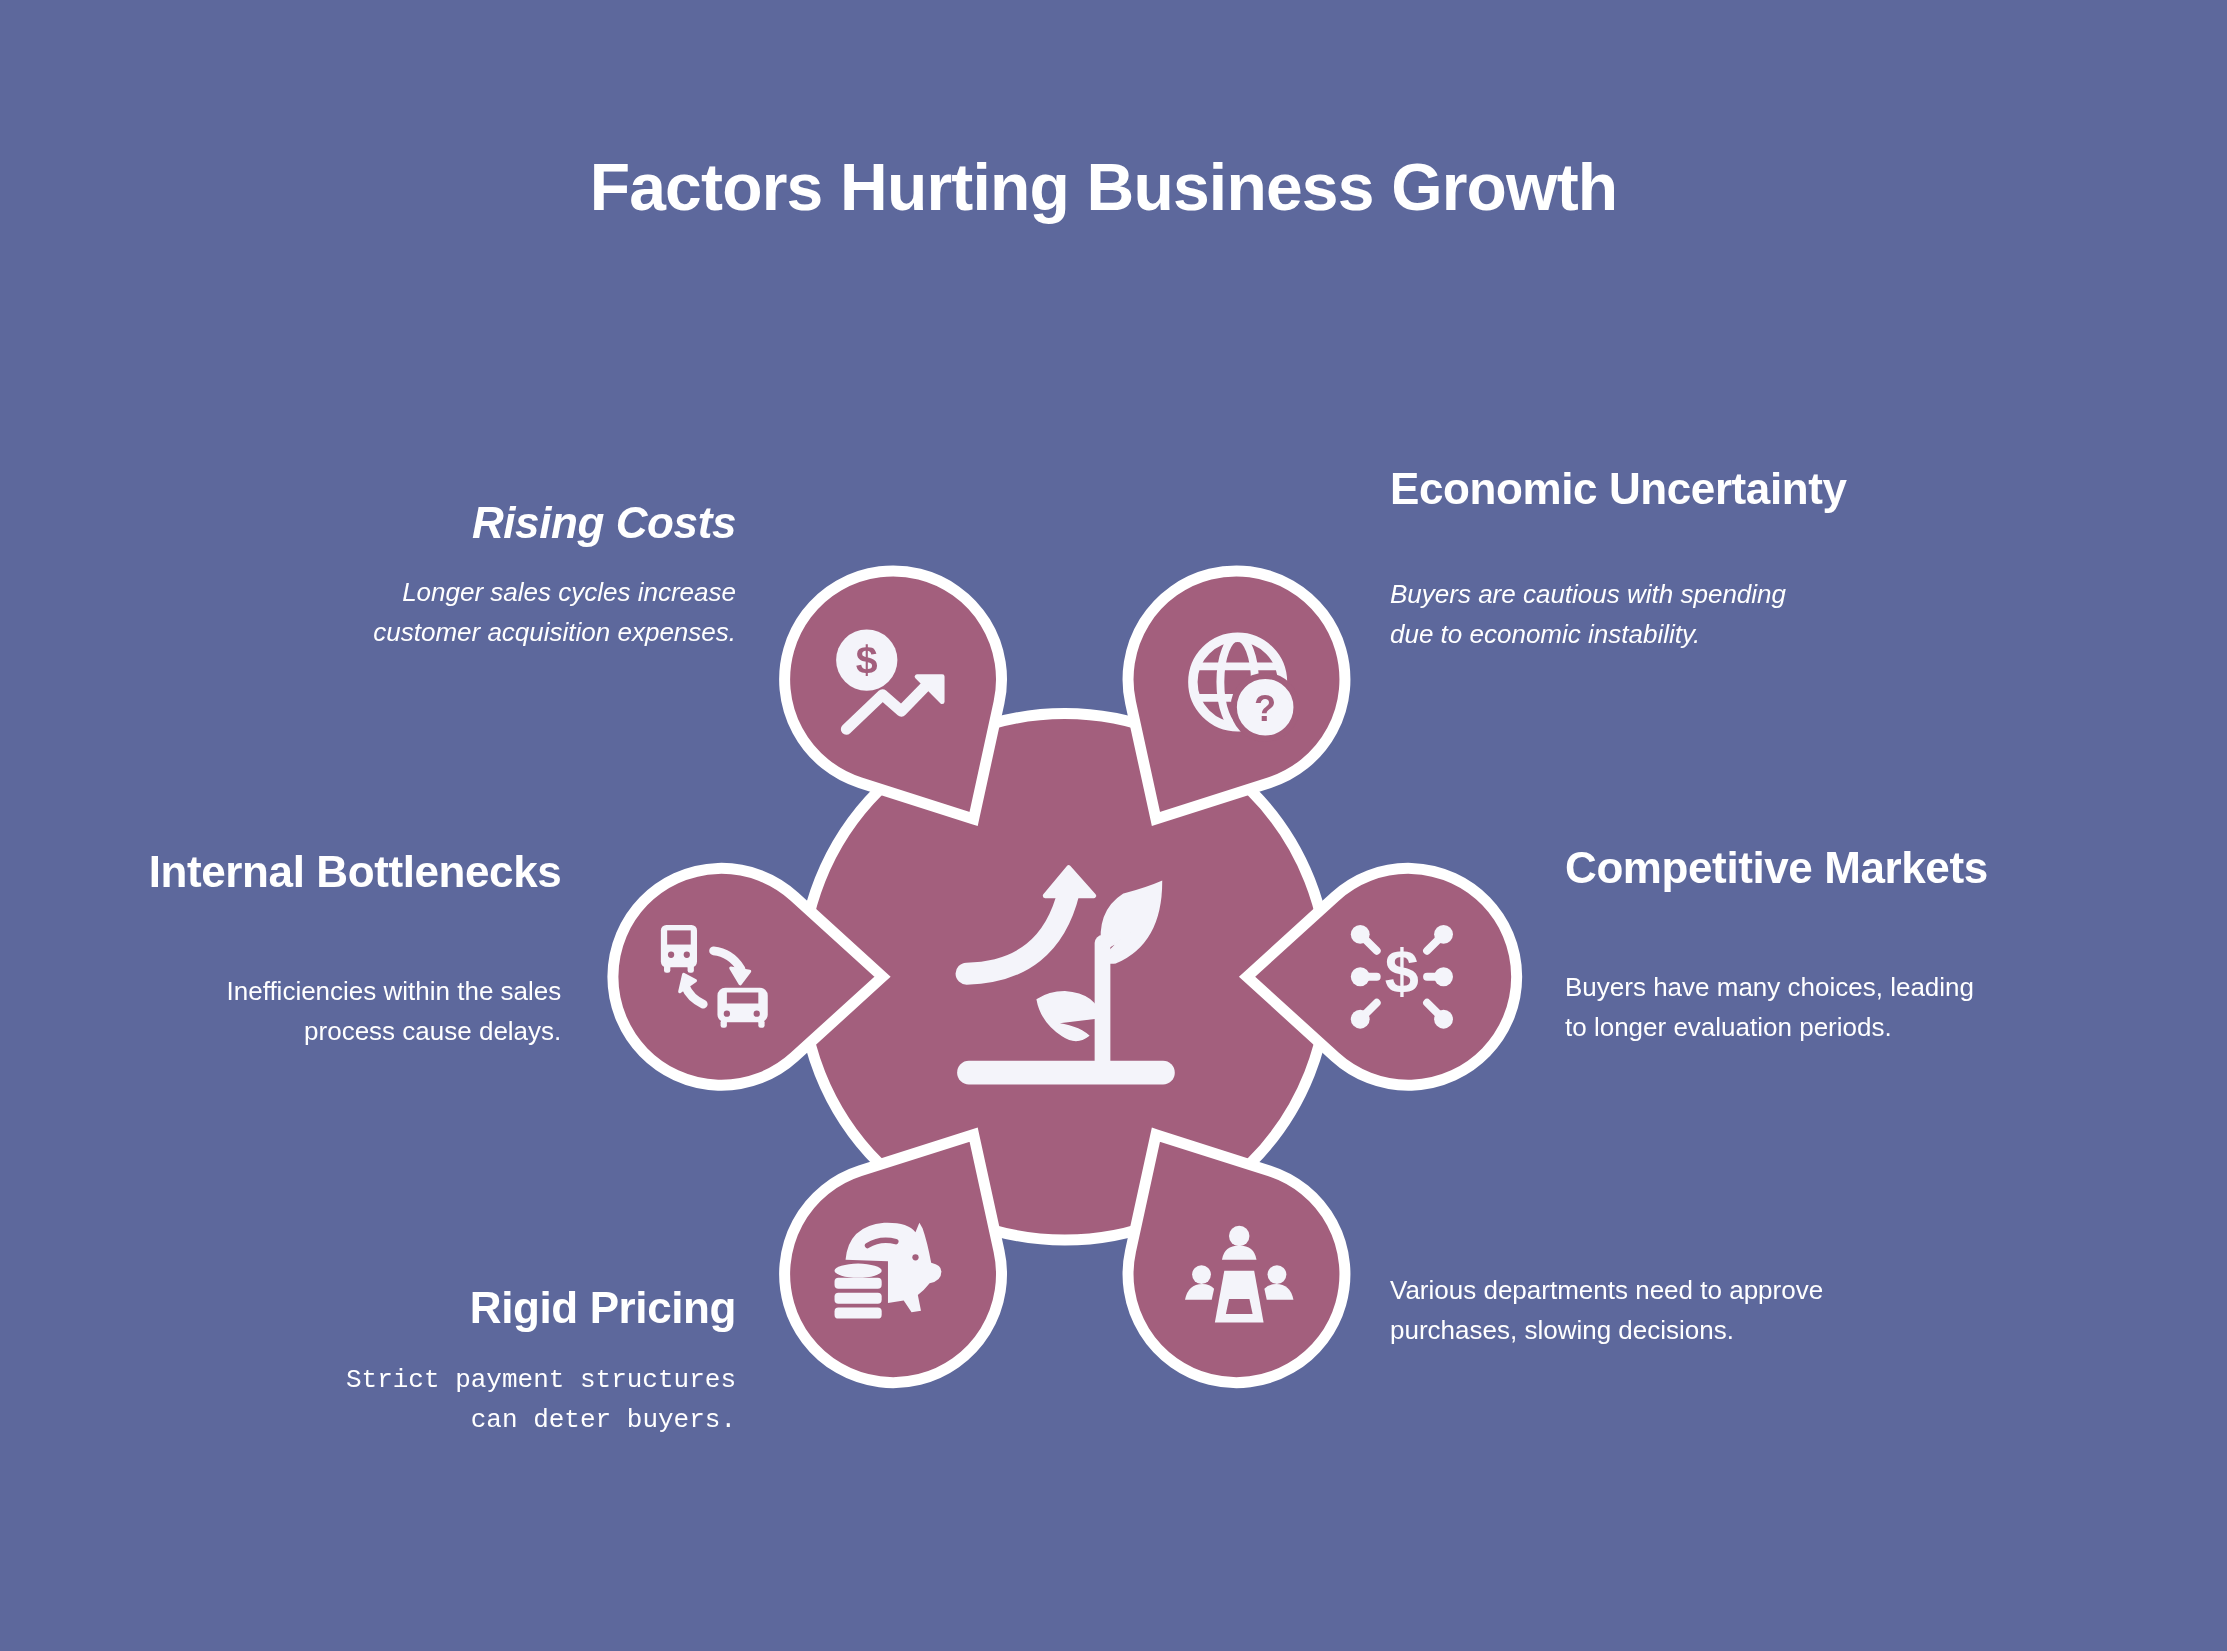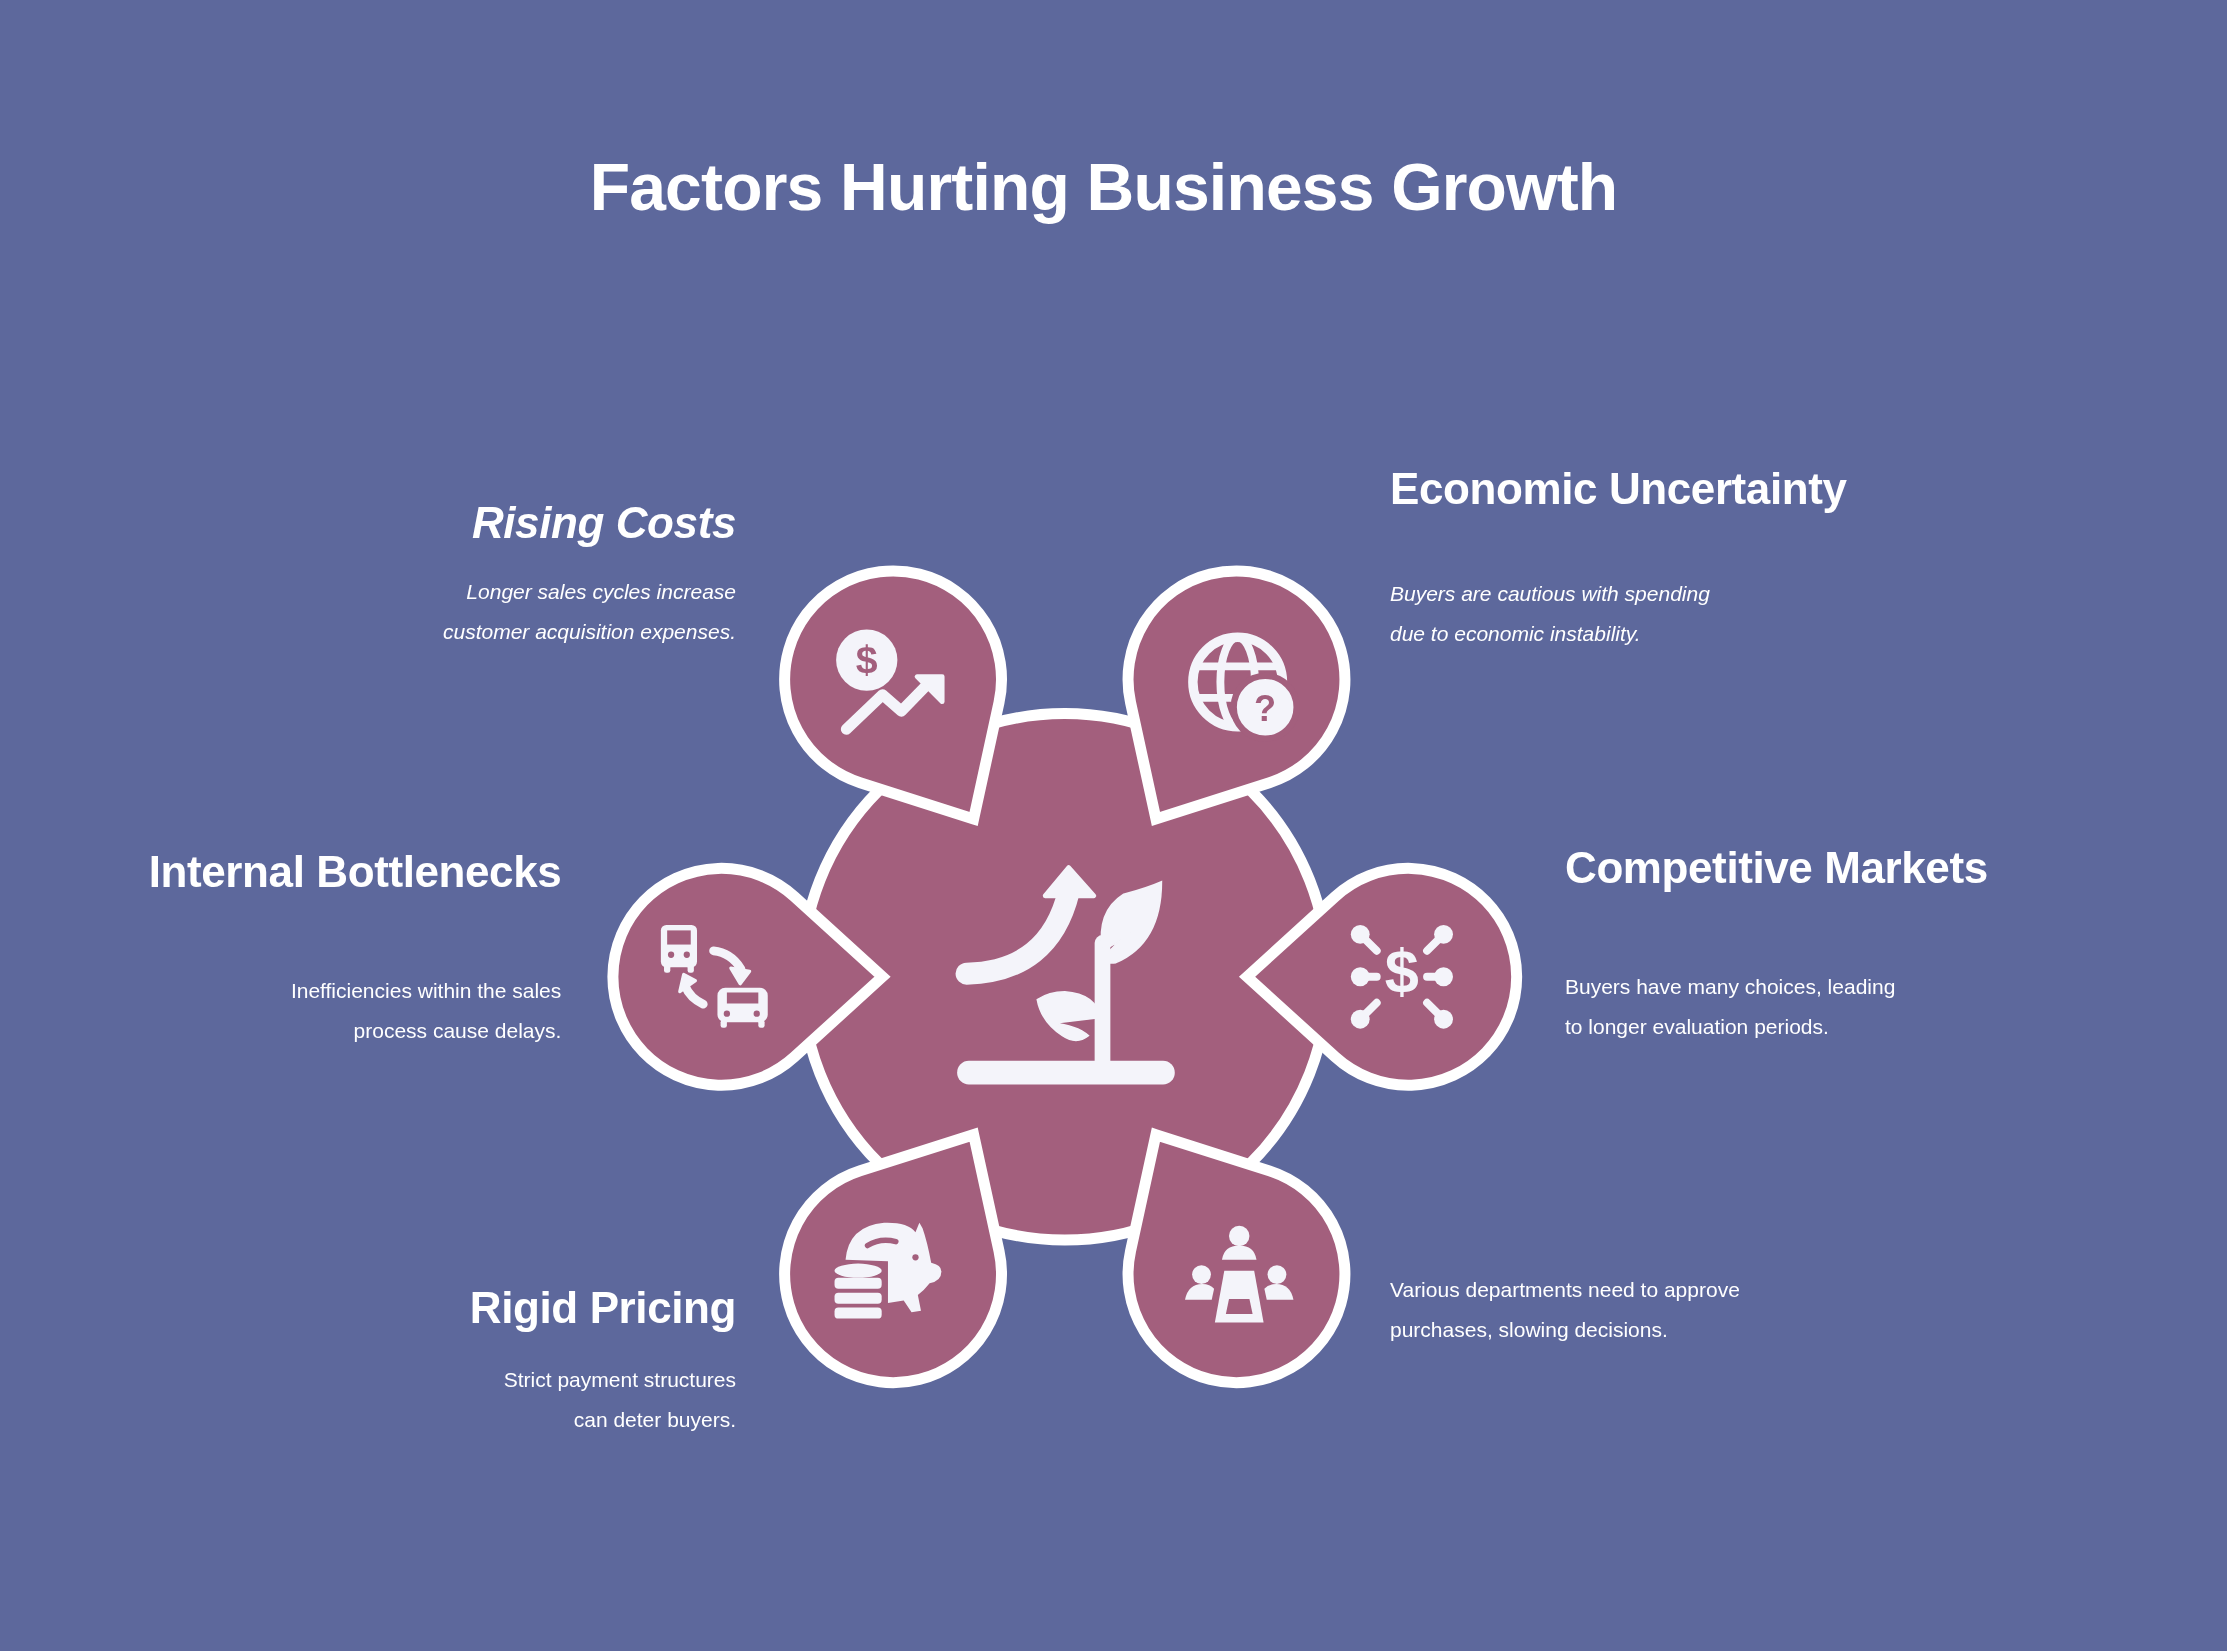--- a/index.html
+++ b/index.html
@@ -17,21 +17,21 @@
     color:#ffffff; white-space:nowrap;
   }
   .factor { position:absolute; width:566px; }
   .factor.left { text-align:right; }
   .factor.right { text-align:left; }
   .factor .heading {
     font-weight:700; font-size:44px; line-height:50px; letter-spacing:-0.4px;
     white-space:nowrap; color:#FFFFFF;
   }
   .factor .body {
-    font-size:21px; line-height:40px; color:#FFFFFF; white-space:nowrap;
+    font-size:26px; line-height:40px; color:#FFFFFF; white-space:nowrap;
   }
   .factor .body span { display:block; }
 </style>
 </head>
 <body style="background: rgb(93, 104, 156);">
 
 <svg id="canvas" viewBox="0 0 2834 2101" xmlns="http://www.w3.org/2000/svg">
 
   <circle cx="1355" cy="1243" r="335" fill="#A35F7D" stroke="#FFFFFF" stroke-width="14"></circle>
 
@@ -157,21 +157,21 @@
 <div class="factor right" style="left:1565px; top:843px;">
   <div class="heading">Competitive Markets</div>
   <div class="body" style="margin-top:74px;">
     <span>Buyers have many choices, leading</span>
     <span>to longer evaluation periods.</span>
   </div>
 </div>
 
 <div class="factor left" style="left:170px; top:1283px;">
   <div class="heading">Rigid Pricing</div>
-  <div class="body" style="margin-top:27px;">
+  <div class="body" style="margin-top:27px;font-family:Liberation Mono, monospace;">
     <span>Strict payment structures</span>
     <span>can deter buyers.</span>
   </div>
 </div>
 
 <div class="factor right" style="left:1390px; top:1230px;">
   <div class="body" style="margin-top:40px;">
     <span>Various departments need to approve</span>
     <span>purchases, slowing decisions.</span>
   </div>

